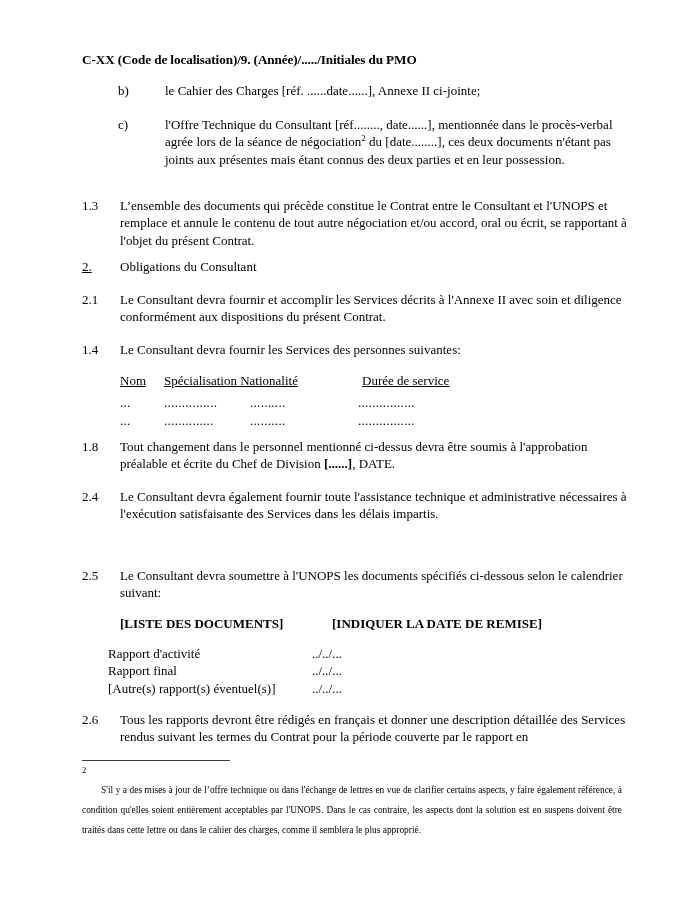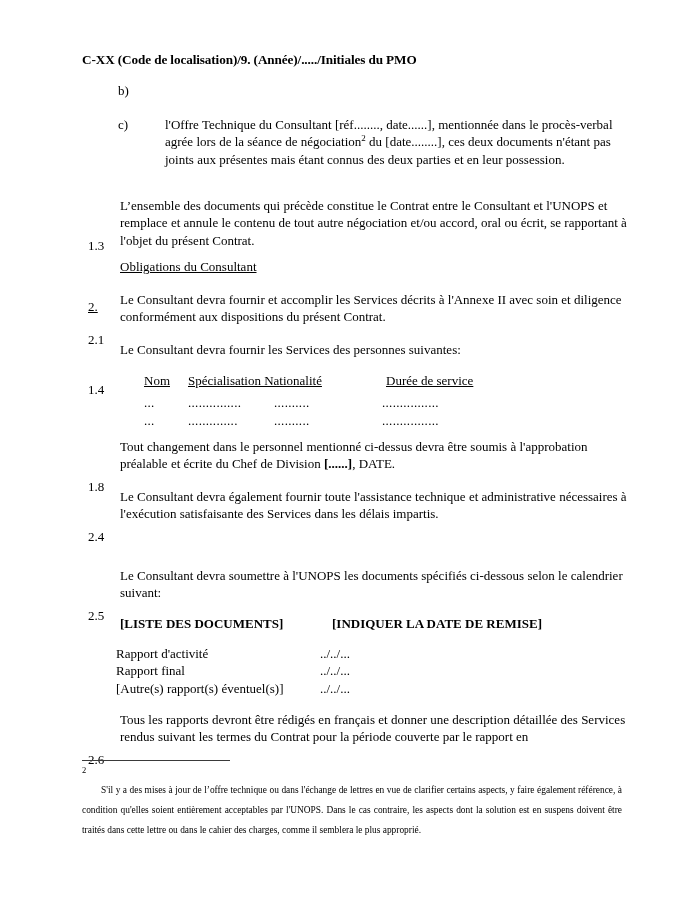--- a/index.html
+++ b/index.html
@@ -61,31 +61,29 @@
   
   .clause {
     position: absolute;
     left: 82px;
     width: 545px;
     font-size: 13px;
     line-height: 17.3px;
   }
   .clause .num {
     position: absolute;
-    left: 6px;
+    left: 0;
     top: 0;
     width: 38px;
-    margin-top: 40px;
   }
   .clause .text {
     margin-left: 38px;
     display: block;
   }
   .clause .text.underline-all {
-    text-decoration: underline;
   }
   .clause .num.underline-all {
     text-decoration: underline;
   }
   b, .bold { font-weight: bold; }
 
   sup.fn {
     font-size: 9px;
     vertical-align: super;
     line-height: 0;
@@ -131,21 +129,21 @@
     position: absolute;
     left: 120px;
     width: 500px;
     font-size: 13px;
     font-weight: bold;
     line-height: 17.3px;
   }
   .docs-head .c1 { display: inline-block; width: 212px; }
   .docs-list {
     position: absolute;
-    left: 116px;
+    left: 108px;
     width: 500px;
     font-size: 13px;
     line-height: 17.3px;
   }
   .docs-list .row { display: block; white-space: nowrap; }
   .docs-list .c1 { display: inline-block; width: 204px; }
 
   
   .fn-rule {
     position: absolute;
@@ -176,20 +174,21 @@
 </head>
 <body>
 
 <div class="page">
   <div class="content">
 
     <div class="doc-header">C-XX (Code de localisation)/9. (Année)/...../Initiales du PMO</div>
 
     <div class="lettered" style="top:82px;">
       <span class="marker">b)</span>
+      <span class="body">le Cahier des Charges  [réf. ......date......], Annexe II ci-jointe;</span>
     </div>
 
     <div class="lettered" style="top:116px;">
       <span class="marker">c)</span>
       <span class="body"><span>l'Offre Technique du Consultant [réf........,  date......], mentionnée dans le procès-verbal agrée lors de la séance de négociation</span><sup class="fn">2</sup><span> du [date........], ces deux documents n'étant pas joints aux présentes mais étant connus des deux parties et en leur possession.</span></span>
     </div>
 
     <div class="clause" style="top:197px;">
       <span class="num">1.3</span>
       <span class="text">L’ensemble des documents qui précède constitue le Contrat entre le Consultant et l'UNOPS et remplace et annule le contenu de tout autre négociation et/ou accord, oral ou écrit, se rapportant à l'objet du présent Contrat.</span>
@@ -203,21 +202,21 @@
     <div class="clause" style="top:291px;">
       <span class="num">2.1</span>
       <span class="text">Le Consultant devra fournir et accomplir les Services décrits à l'Annexe II avec soin et diligence conformément aux dispositions du présent Contrat.</span>
     </div>
 
     <div class="clause" style="top:341px;">
       <span class="num">1.4</span>
       <span class="text">Le Consultant devra fournir les Services des personnes suivantes:</span>
     </div>
 
-    <div class="table-block" style="top:372px;margin-left:24px;">
+    <div class="table-block" style="top:372px;">
       <table class="tbl">
         <tbody>
             <tr>
           <td class="th-nom">Nom</td>
           <td class="th-spec-nat">Spécialisation Nationalité</td>
           <td class="th-gap"></td>
           <td class="th-duree">Durée de service</td>
         </tr>
       </tbody>
         </table>

